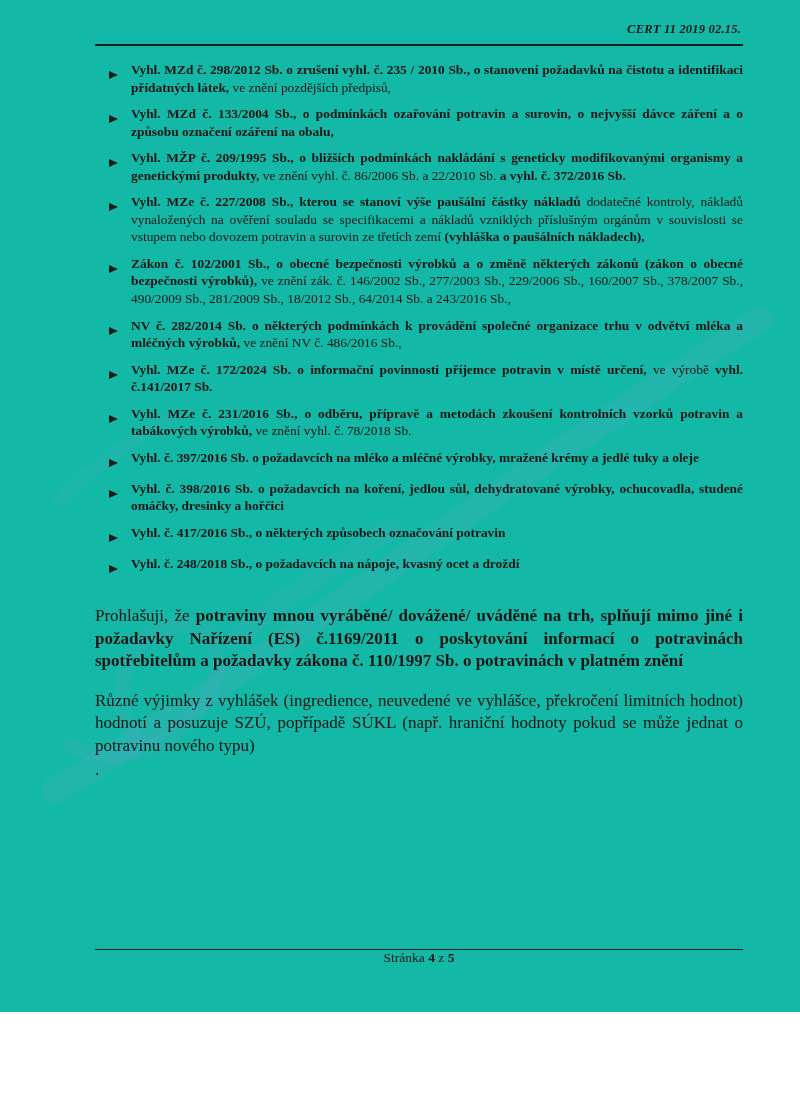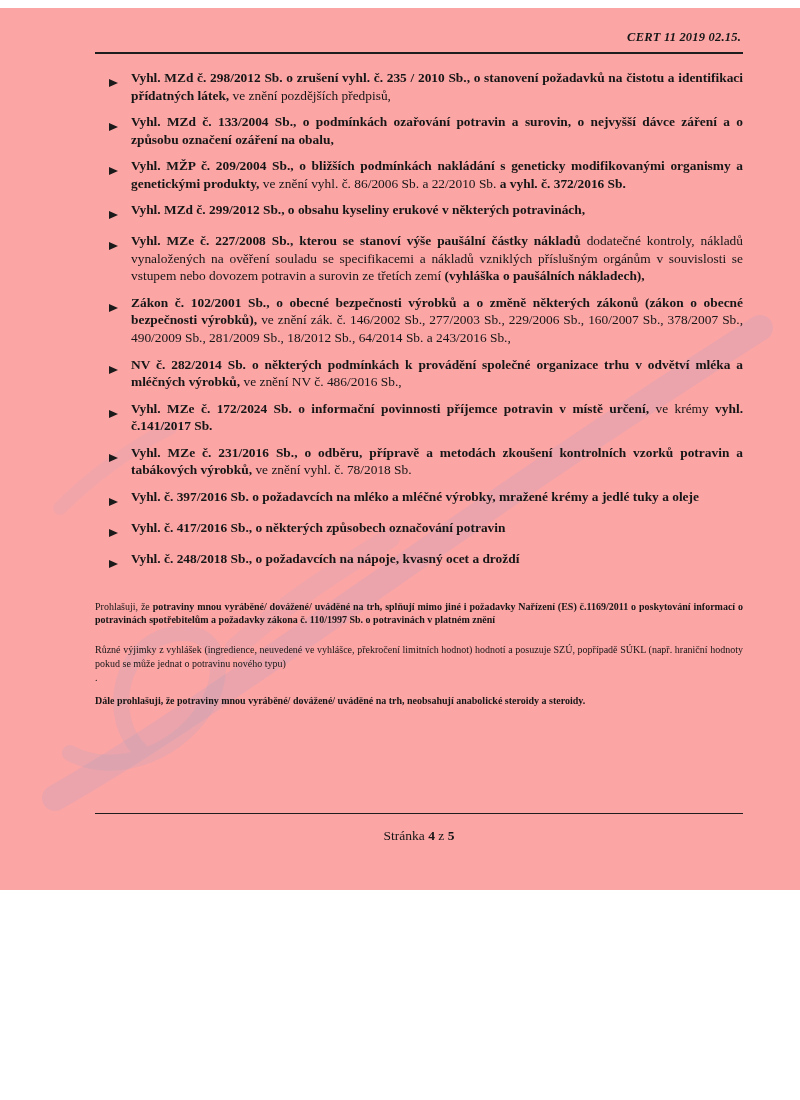--- a/index.html
+++ b/index.html
@@ -1,21 +1,21 @@
 <!DOCTYPE html>
 <html lang="cs"><head>
 <meta charset="utf-8">
 <style>
   * { margin:0; padding:0; box-sizing:border-box; }
   html,body { background:#ffffff; }
   .page {
     position:relative;
-    width:800px; height:882px;
-    margin:8px auto;
-    background:#fca5a5;
+    width:800px; height:1012px;
+    margin:0 auto;
+    background:#14b8a6;
     font-family:"Liberation Serif", serif;
     color:#161616;
     overflow:hidden;
   }
   .watermark {
     position:absolute; inset:0;
     pointer-events:none;
     z-index:0;
   }
   .content {
@@ -56,35 +56,35 @@
     border-bottom:4.5px solid transparent;
   }
   .item-text {
     flex:1;
     font-size:13.4px;
     line-height:1.31;
     text-align:justify;
   }
   .b { font-weight:bold; }
   .paragraphs p {
-    font-size:10px;
+    font-size:17px;
     line-height:1.33;
     text-align:justify;
   }
   .paragraphs p:nth-child(1) { margin-top:28px; }
   .paragraphs p:nth-child(2) { margin-top:17px; }
   .paragraphs p:nth-child(3) { margin-top:1px; }
   .paragraphs p:nth-child(4) { margin-top:10px; }
   .footer {
     position:absolute;
     left:95px; right:57px; bottom:46px;
     z-index:1;
     border-top:1.5px solid #1d1d1d;
     text-align:center;
-    padding-top:14px;
+    padding-top:0;
     font-size:13.5px;
   }
 </style>
 </head>
 <body>
 
 <div class="page">
 
   <div class="watermark">
     <svg width="800" height="1100" viewBox="0 0 800 1100" xmlns="http://www.w3.org/2000/svg">
@@ -105,65 +105,64 @@
         <li>
           <span class="marker"><span class="tri"></span></span>
           <div class="item-text"><span class="b">Vyhl. MZd č. 298/2012 Sb. o zrušení vyhl. č. 235 / 2010 Sb., o stanovení požadavků na čistotu a identifikaci přídatných látek, </span><span>ve znění pozdějších předpisů,</span></div>
         </li>
         <li>
           <span class="marker"><span class="tri"></span></span>
           <div class="item-text"><span class="b">Vyhl. MZd č. 133/2004 Sb., o podmínkách ozařování potravin a surovin, o nejvyšší dávce záření a o způsobu označení ozáření na obalu,</span></div>
         </li>
         <li>
           <span class="marker"><span class="tri"></span></span>
-          <div class="item-text"><span class="b">Vyhl. MŽP č. 209/2004 Sb., o bližších podmínkách nakládání s geneticky modifikovanými organismy a genetickými produkty, </span><span>ve znění vyhl. č. 86/2006 Sb. a 22/2010 Sb. </span><span class="b">a vyhl. č. 372/2016 Sb.</span></div>
-        </li>
-        <li>
-          <span class="marker"><span class="tri"></span></span>
-          <div class="item-text"><span class="b">Vyhl. MZd č. 299/2012 Sb., o obsahu kyseliny erukové v některých potravinách,</span></div>
+          <div class="item-text"><span class="b">Vyhl. MŽP č. 209/1995 Sb., o bližších podmínkách nakládání s geneticky modifikovanými organismy a genetickými produkty, </span><span>ve znění vyhl. č. 86/2006 Sb. a 22/2010 Sb. </span><span class="b">a vyhl. č. 372/2016 Sb.</span></div>
         </li>
         <li>
           <span class="marker"><span class="tri"></span></span>
           <div class="item-text"><span class="b">Vyhl. MZe č. 227/2008 Sb., kterou se stanoví výše paušální částky nákladů </span><span>dodatečné kontroly, nákladů vynaložených na ověření souladu se specifikacemi a nákladů vzniklých příslušným orgánům v souvislosti se vstupem nebo dovozem potravin a surovin ze třetích zemí </span><span class="b">(vyhláška o paušálních nákladech),</span></div>
         </li>
         <li>
           <span class="marker"><span class="tri"></span></span>
           <div class="item-text"><span class="b">Zákon č. 102/2001 Sb., o obecné bezpečnosti výrobků a o změně některých zákonů (zákon o obecné bezpečnosti výrobků), </span><span>ve znění zák. č. 146/2002 Sb., 277/2003 Sb., 229/2006 Sb., 160/2007 Sb., 378/2007 Sb., 490/2009 Sb., 281/2009 Sb., 18/2012 Sb., 64/2014 Sb. a 243/2016 Sb.,</span></div>
         </li>
         <li>
           <span class="marker"><span class="tri"></span></span>
           <div class="item-text"><span class="b">NV č. 282/2014 Sb. o některých podmínkách k provádění společné organizace trhu v odvětví mléka a mléčných výrobků, </span><span>ve znění NV č. 486/2016 Sb.,</span></div>
         </li>
         <li>
           <span class="marker"><span class="tri"></span></span>
-          <div class="item-text"><span class="b">Vyhl. MZe č. 172/2024 Sb. o informační povinnosti příjemce potravin v místě určení, </span><span>ve krémy </span><span class="b">vyhl. č.141/2017 Sb.</span></div>
+          <div class="item-text"><span class="b">Vyhl. MZe č. 172/2024 Sb. o informační povinnosti příjemce potravin v místě určení, </span><span>ve výrobě </span><span class="b">vyhl. č.141/2017 Sb.</span></div>
         </li>
         <li>
           <span class="marker"><span class="tri"></span></span>
           <div class="item-text"><span class="b">Vyhl. MZe č. 231/2016 Sb., o odběru, přípravě a metodách zkoušení kontrolních vzorků potravin a tabákových výrobků, </span><span>ve znění vyhl. č. 78/2018 Sb.</span></div>
         </li>
         <li>
           <span class="marker"><span class="tri"></span></span>
           <div class="item-text"><span class="b">Vyhl. č. 397/2016 Sb. o požadavcích na mléko a mléčné výrobky, mražené krémy a jedlé tuky a oleje</span></div>
+        </li>
+        <li>
+          <span class="marker"><span class="tri"></span></span>
+          <div class="item-text"><span class="b">Vyhl. č. 398/2016 Sb. o požadavcích na koření, jedlou sůl, dehydratované výrobky, ochucovadla, studené omáčky, dresinky a hořčici</span></div>
         </li>
         <li>
           <span class="marker"><span class="tri"></span></span>
           <div class="item-text"><span class="b">Vyhl. č. 417/2016 Sb., o některých způsobech označování potravin</span></div>
         </li>
         <li>
           <span class="marker"><span class="tri"></span></span>
           <div class="item-text"><span class="b">Vyhl. č. 248/2018 Sb., o požadavcích na nápoje, kvasný ocet a droždí</span></div>
         </li>
       </ul>
 
     <div class="paragraphs" id="paragraphs">
         <p><span>Prohlašuji, že </span><span class="b">potraviny mnou vyráběné/ dovážené/ uváděné na trh, splňují mimo jiné i požadavky Nařízení (ES) č.1169/2011 o poskytování informací o potravinách spotřebitelům a požadavky zákona č. 110/1997 Sb. o potravinách v platném znění</span></p>
         <p><span>Různé výjimky z vyhlášek (ingredience, neuvedené ve vyhlášce, překročení limitních hodnot) hodnotí a posuzuje SZÚ, popřípadě SÚKL (např. hraniční hodnoty pokud se může jednat o potravinu nového typu)</span></p>
         <p><span>.</span></p>
-        <p><span class="b">Dále prohlašuji, že potraviny mnou vyráběné/ dovážené/ uváděné na trh, neobsahují anabolické steroidy a steroidy.</span></p>
       </div>
   </div>
 
   <div class="footer">
     <div class="footer-text" id="footer-text"><span>Stránka </span><span class="b">4</span><span> z </span><span class="b">5</span></div>
   </div>
 
 </div>
 
 </body></html>

